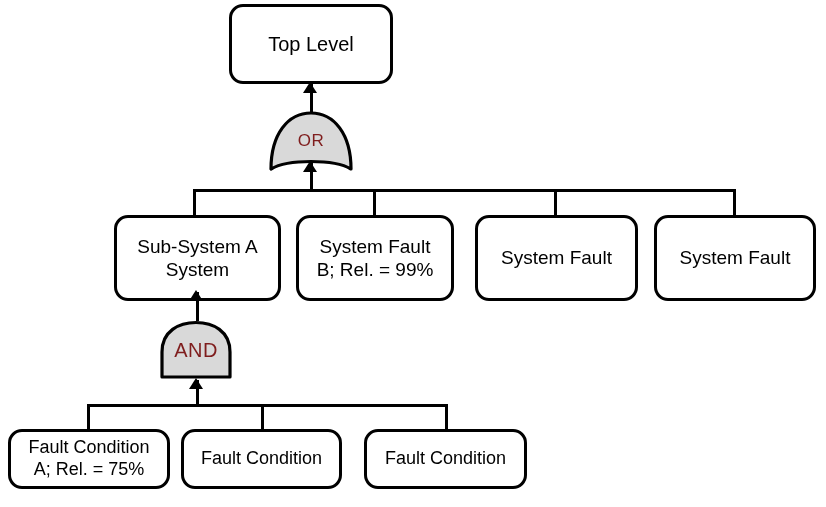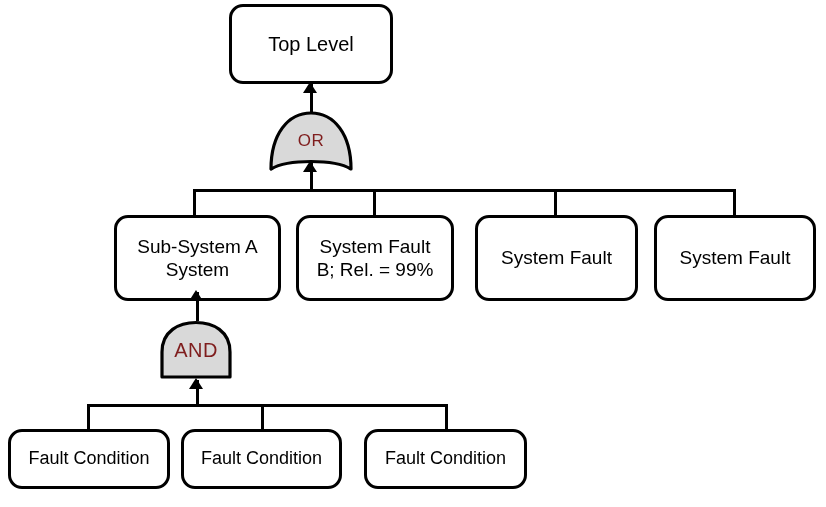--- a/index.html
+++ b/index.html
@@ -157,20 +157,21 @@
               border-left:7px solid transparent; border-right:7px solid transparent;
               border-bottom:11px solid #000000;"></div>
 
   <div class="hline" style="left:87px; top:404px; width:361px;"></div>
   <div class="vline" style="left:87px; top:404px; height:26px;"></div>
   <div class="vline" style="left:261px; top:404px; height:26px;"></div>
   <div class="vline" style="left:445px; top:404px; height:26px;"></div>
 
   <div class="node n-l3 n-l3a">
     <span class="line">Fault Condition</span>
+    <span class="line">A; Rel. = 75%</span>
   </div>
   <div class="node n-l3 n-l3b">
     <span class="line">Fault Condition</span>
   </div>
   <div class="node n-l3 n-l3c">
     <span class="line">Fault Condition</span>
   </div>
 
 </div>
 

